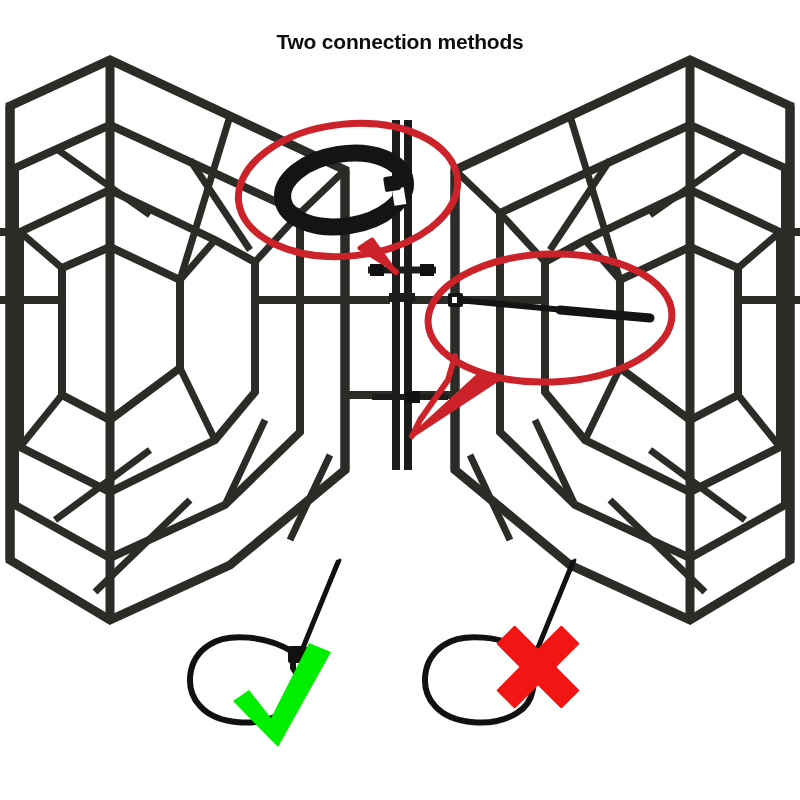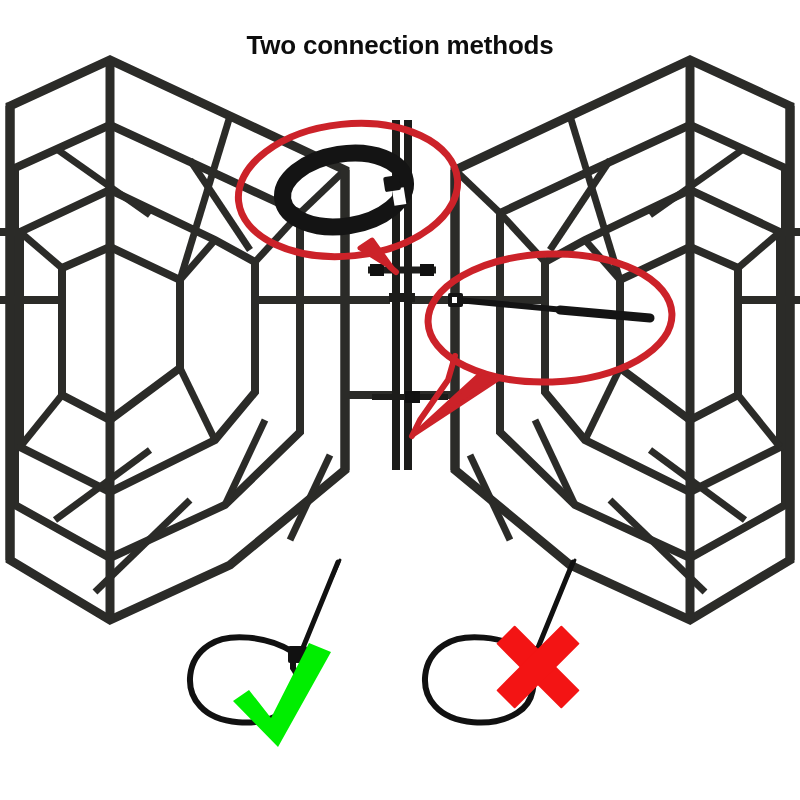--- a/index.html
+++ b/index.html
@@ -29,21 +29,21 @@
     display: block;
   }
   #title {
     position: absolute;
     left: 0;
     top: 30px;
     width: 800px;
     text-align: center;
     font-family: "Liberation Sans", sans-serif;
     font-weight: bold;
-    font-size: 26px;
+    font-size: 21px;
     letter-spacing: -0.2px;
     color: #0d0d0d;
     z-index: 50;
     pointer-events: none;
     user-select: none;
   }
 </style>
 </head>
 <body>
 

